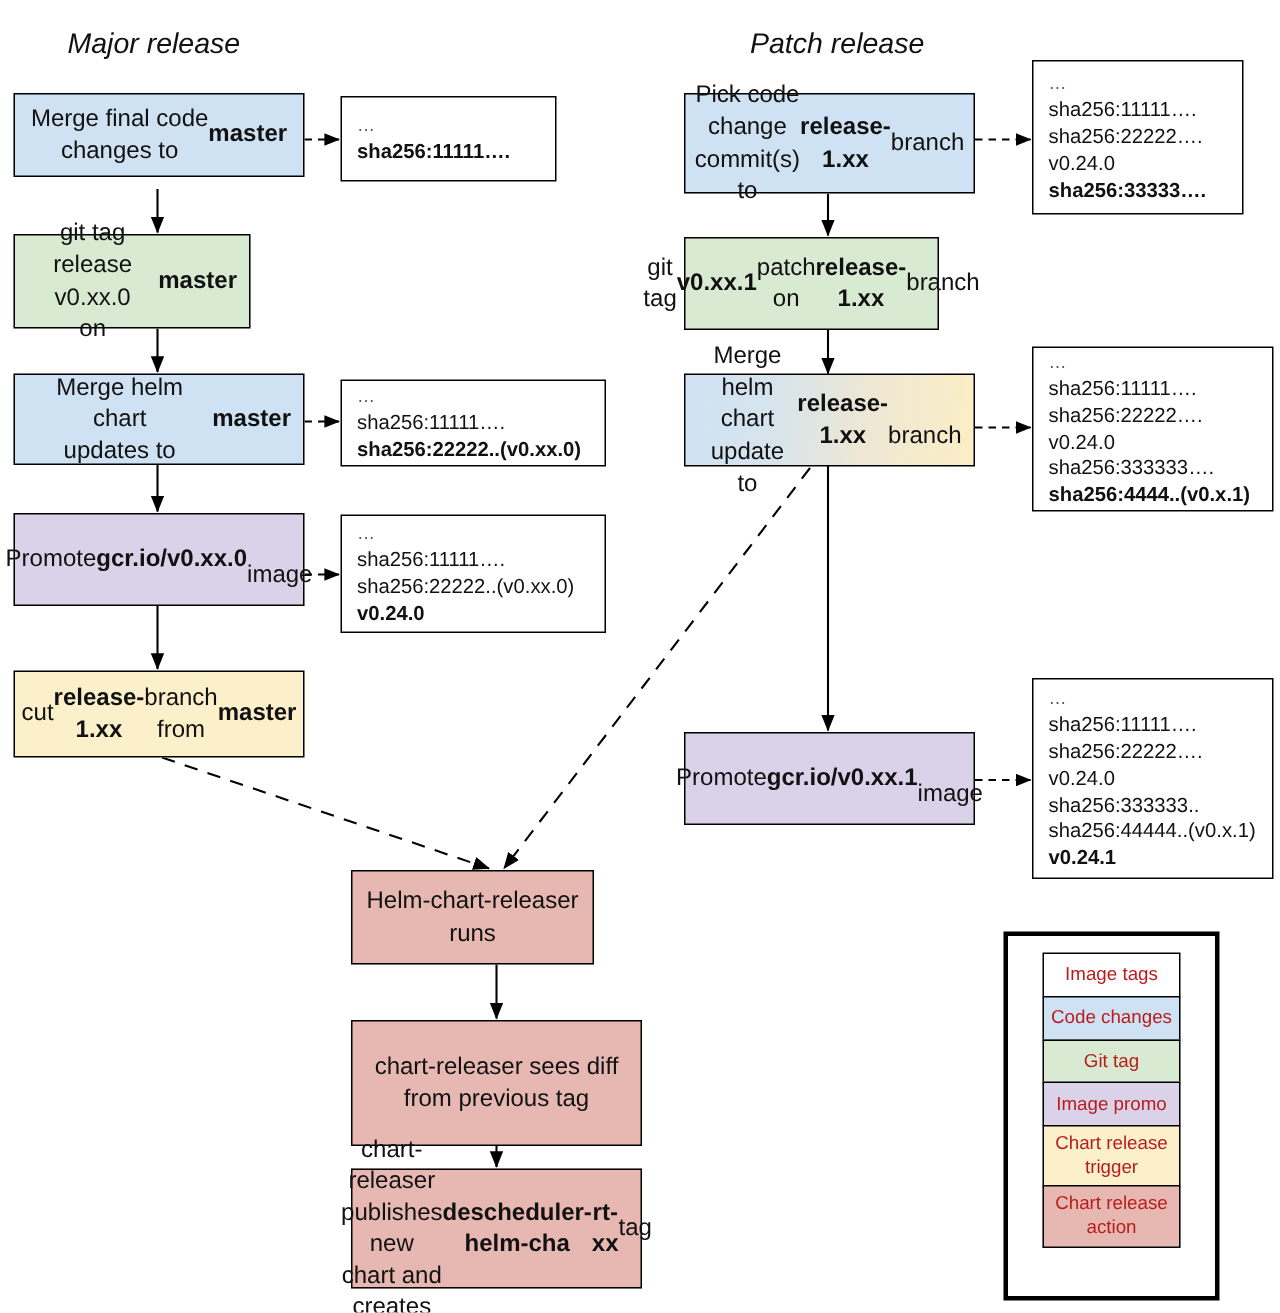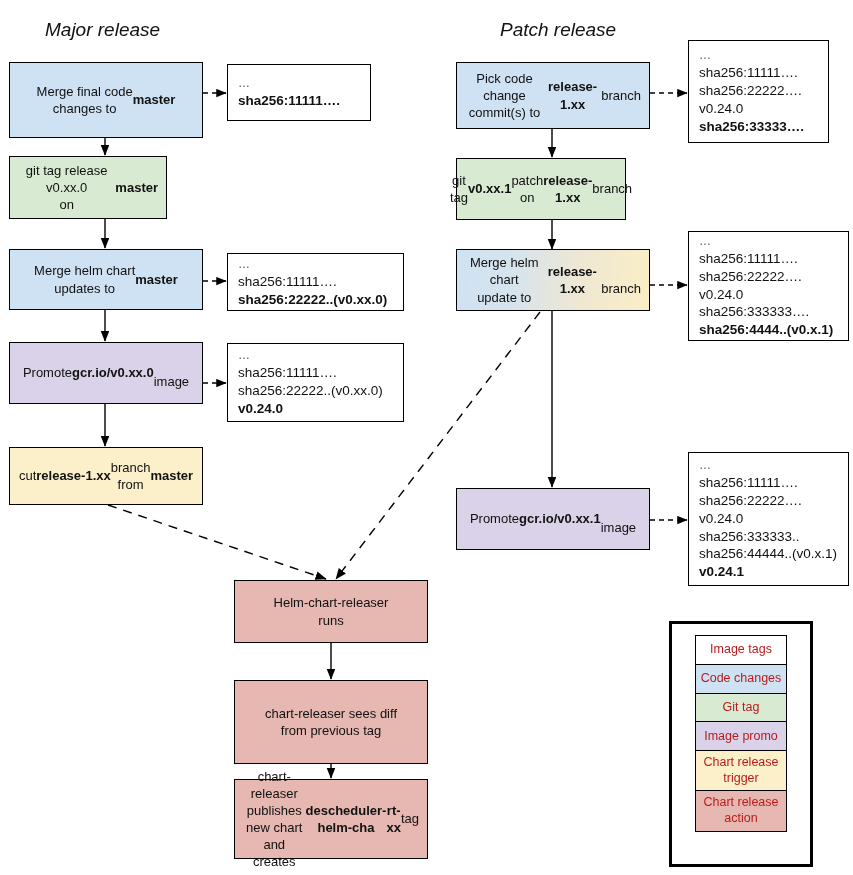--- a/index.html
+++ b/index.html
@@ -25,21 +25,21 @@
   }
 
   .node{
     position:absolute;
     box-sizing:border-box;
     border:1.4px solid #000;
     display:flex;
     align-items:center;
     justify-content:center;
     text-align:center;
-    font-size:13px;
+    font-size:16px;
     line-height:1.32;
     padding:4px 8px;
     color:#111;
   }
   .node b{font-weight:bold;}
 
   .fill-blue   {background:#cfe2f3;}
   .fill-green  {background:#d9ead3;}
   .fill-purple {background:#d9d2e9;}
   .fill-yellow {background:#fcf0cb;}
@@ -122,32 +122,32 @@
     <line x1="108" y1="505" x2="326" y2="579" stroke="#000" stroke-width="1.4" stroke-dasharray="9,7" marker-end="url(#arw)"></line>
     <line x1="540" y1="312" x2="336" y2="579" stroke="#000" stroke-width="1.4" stroke-dasharray="9,7" marker-end="url(#arw)"></line>
 
     <line x1="331" y1="643" x2="331" y2="679" stroke="#000" stroke-width="1.4" marker-end="url(#arw)"></line>
     <line x1="331" y1="744" x2="331" y2="778" stroke="#000" stroke-width="1.4" marker-end="url(#arw)"></line>
   </svg>
 
   <div class="col-title" style="left:45px;top:19px;">Major release</div>
   <div class="col-title" style="left:500px;top:19px;">Patch release</div>
 
-  <div class="node fill-blue" style="left:9px;top:62px;width:194px;height:76px;">Merge final code<br>changes to <b>master</b></div>
+  <div class="node fill-blue" style="left:9px;top:62px;width:194px;height:56px;">Merge final code<br>changes to <b>master</b></div>
   <div class="node fill-green" style="left:9px;top:156px;width:158px;height:63px;">git tag release v0.xx.0<br>on <b>master</b></div>
   <div class="node fill-blue" style="left:9px;top:249px;width:194px;height:61px;">Merge helm chart<br>updates to <b>master</b></div>
   <div class="node fill-purple" style="left:9px;top:342px;width:194px;height:62px;">Promote <b>gcr.io/v0.xx.0</b><br>image</div>
   <div class="node fill-yellow" style="left:9px;top:447px;width:194px;height:58px;">cut <b>release-1.xx</b> branch<br>from <b>master</b></div>
 
   <div class="node fill-blue" style="left:456px;top:62px;width:194px;height:67px;">Pick code change<br>commit(s) to<br><b>release-1.xx</b> branch</div>
   <div class="node fill-green" style="left:456px;top:158px;width:170px;height:62px;">git tag <b>v0.xx.1</b> patch on<br><b>release-1.xx</b> branch</div>
   <div class="node fill-grad" style="left:456px;top:249px;width:194px;height:62px;">Merge helm chart<br>update to <b>release-1.xx</b><br>branch</div>
   <div class="node fill-purple" style="left:456px;top:488px;width:194px;height:62px;">Promote <b>gcr.io/v0.xx.1</b><br>image</div>
 
-  <div class="node fill-red" style="left:234px;top:580px;width:194px;height:63px;">Helm-chart-releaser<br>runs</div>
+  <div class="node fill-red" style="left:234px;top:580px;width:162px;height:63px;">Helm-chart-releaser<br>runs</div>
   <div class="node fill-red" style="left:234px;top:680px;width:194px;height:84px;">chart-releaser sees diff<br>from previous tag</div>
   <div class="node fill-red" style="left:234px;top:779px;width:194px;height:80px;">chart-releaser publishes<br>new chart and creates<br><b>descheduler-helm-cha</b><br><b>rt-xx</b> tag</div>
 
   <div class="tagbox" style="left:227px;top:64px;width:144px;height:57px;">
       <div class="ln dots">…</div>
       <div class="ln bold">sha256:11111….</div>
     </div>
   <div class="tagbox" style="left:227px;top:253px;width:177px;height:58px;">
       <div class="ln dots">…</div>
       <div class="ln">sha256:11111….</div>

